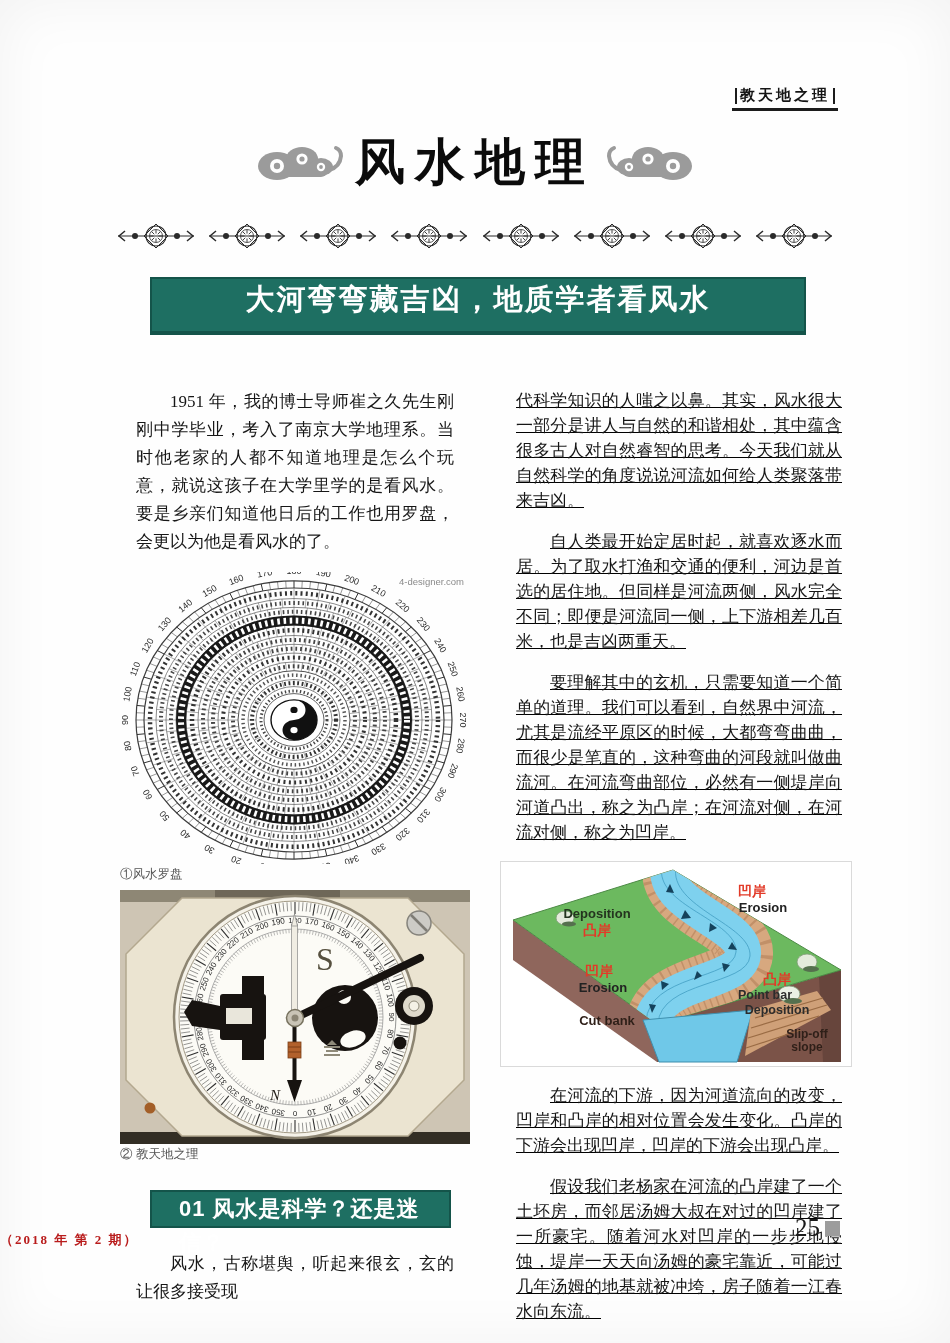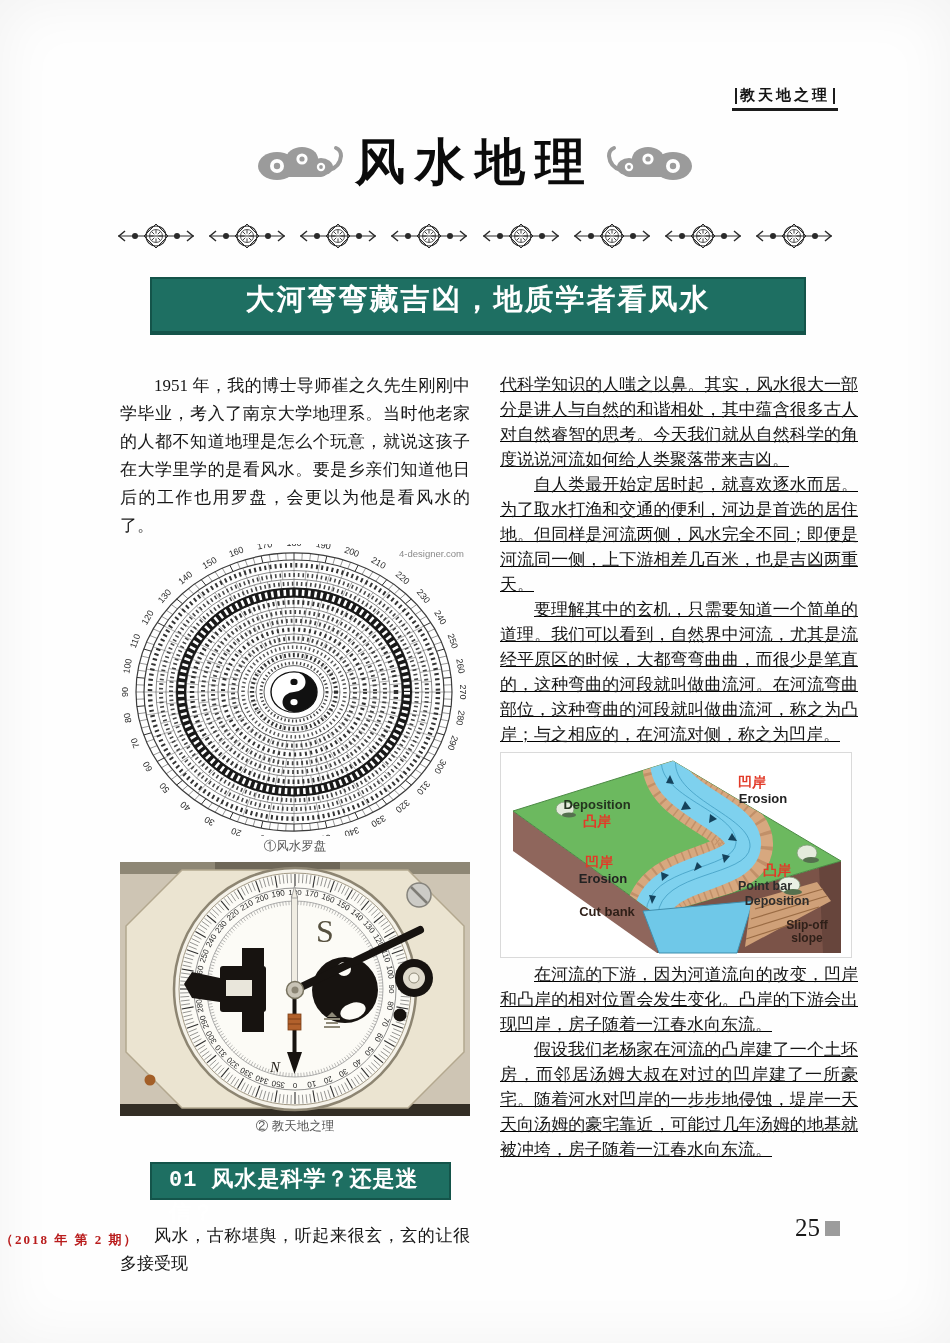--- a/index.html
+++ b/index.html
@@ -13,35 +13,35 @@
   
   .title-row{position:absolute;top:134px;left:0;width:100%;display:flex;align-items:center;justify-content:center;gap:12px;}
   .article-title{margin:0;font-size:50px;font-weight:900;letter-spacing:10px;color:#0b0b0b;line-height:1;}
   .cloud{flex:0 0 auto;}
   
   .ornament-row{position:absolute;top:221px;left:116px;width:718px;display:flex;justify-content:space-between;}
   
   .banner{background:#1e6f62;color:#fff;font-family:"Liberation Sans",sans-serif;font-weight:bold;box-sizing:border-box;}
   .banner1{position:absolute;top:277px;left:150px;width:656px;height:58px;font-size:29px;letter-spacing:2px;
            text-align:center;line-height:40px;border:2px solid #14544a;border-bottom-width:4px;}
-  .banner2{margin:28px 0 0 30px;width:301px;height:38px;font-size:22px;line-height:34px;padding-left:17px;
-           letter-spacing:1px;border:2px solid #14544a;font-family:Liberation Mono, monospace;}
+  .banner2{margin:28px 0 0 30px;width:301px;height:38px;font-size:22px;line-height:34px;padding-left:27px;
+           letter-spacing:1px;border:2px solid #14544a;}
   
   .col{position:absolute;top:372px;}
   .col-left{left:120px;width:350px;}
   .col-right{left:500px;width:358px;text-decoration:underline;}
-  p.body-text{margin:0;font-size:17px;color:#161616;text-align:justify;}
+  p.body-text{margin:16px;font-size:17px;color:#161616;text-align:justify;}
   .col-left p.body-text{line-height:28px;}
   .col-right p.body-text{line-height:25px;}
   .indent{text-indent:2em;}
   figure{margin:0;}
   .fig-luopan{margin-top:4px;width:350px;height:292px;}
   .fig-compass{margin-top:8px;width:350px;height:254px;}
   .fig-meander{margin:5px 0 4px;width:352px;height:206px;border:1px solid #dadada;box-sizing:border-box;background:#fff;}
-  .caption{text-align:center;font-size:12.5px;color:#555;font-family:"Liberation Sans",sans-serif;margin-top:2px;line-height:16px;}
+  .caption{font-size:12.5px;color:#555;font-family:"Liberation Sans",sans-serif;margin-top:2px;line-height:16px;}
   
   .footer-issue{position:absolute;top:1231px;left:0;width:100%;text-align:left;font-size:13px;color:#b91c1c;letter-spacing:2px;font-weight:bold;}
   .page-number{position:absolute;top:1214px;right:110px;font-family:Liberation Serif, serif;font-size:25px;
                color:#1a1a1a;display:flex;align-items:center;gap:5px;}
   .pn-square{width:15px;height:15px;background:#9c9c9c;display:inline-block;}
 </style>
 </head>
 <body>
 
 <div class="page">
@@ -1331,21 +1331,21 @@
     <div class="caption">② 教天地之理</div>
 
     <div class="banner banner2">01  风水是科学？还是迷信？</div>
 
     <p class="body-text indent" style="margin-top:22px;">风水，古称堪舆，听起来很玄，玄的让很多接受现</p>
   </div>
 
   <div class="col col-right">
     <p class="body-text">代科学知识的人嗤之以鼻。其实，风水很大一部分是讲人与自然的和谐相处，其中蕴含很多古人对自然睿智的思考。今天我们就从自然科学的角度说说河流如何给人类聚落带来吉凶。</p>
     <p class="body-text indent">自人类最开始定居时起，就喜欢逐水而居。为了取水打渔和交通的便利，河边是首选的居住地。但同样是河流两侧，风水完全不同；即便是河流同一侧，上下游相差几百米，也是吉凶两重天。</p>
-    <p class="body-text indent">要理解其中的玄机，只需要知道一个简单的道理。我们可以看到，自然界中河流，尤其是流经平原区的时候，大都弯弯曲曲，而很少是笔直的，这种弯曲的河段就叫做曲流河。在河流弯曲部位，这种弯曲的河段就叫做曲流河，称之为凸岸；与之相应的，在河流对侧，称之为凹岸。</p>
+    <p class="body-text indent">要理解其中的玄机，只需要知道一个简单的道理。我们可以看到，自然界中河流，尤其是流经平原区的时候，大都弯弯曲曲，而很少是笔直的，这种弯曲的河段就叫做曲流河。在河流弯曲部位，必然有一侧堤岸向河道凸出，称之为凸岸；在河流对侧，在河流对侧，称之为凹岸。</p>
 
     <figure class="fig-meander">
       <svg width="350" height="204" viewBox="0 0 350 204">
         <defs>
           <clipPath id="topclip">
               <polygon points="12,58 172,8 340,108 156,162"></polygon>
             </clipPath>
         </defs>
 
         <polygon points="12,58 156,162 156,200 12,98" fill="#8f665c"></polygon>
@@ -1398,21 +1398,21 @@
           <text x="276" y="122" font-size="14" fill="#e23a28" text-anchor="middle">凸岸</text>
           <text x="264" y="137" font-size="12.5" fill="#2c2c2c" text-anchor="middle">Point bar</text>
           <text x="276" y="152" font-size="12.5" fill="#2c2c2c" text-anchor="middle">Deposition</text>
           <text x="106" y="163" font-size="13" fill="#2e1f18" text-anchor="middle">Cut bank</text>
           <text x="306" y="176" font-size="12" fill="#2e1f18" text-anchor="middle">Slip-off</text>
           <text x="306" y="189" font-size="12" fill="#2e1f18" text-anchor="middle">slope</text>
         </g>
       </svg>
     </figure>
 
-    <p class="body-text indent">在河流的下游，因为河道流向的改变，凹岸和凸岸的相对位置会发生变化。凸岸的下游会出现凹岸，房子随着一江春水向东流。</p>
+    <p class="body-text indent">在河流的下游，因为河道流向的改变，凹岸和凸岸的相对位置会发生变化。凸岸的下游会出现凹岸，凹岸的下游会出现凸岸。</p>
     <p class="body-text indent">假设我们老杨家在河流的凸岸建了一个土坯房，而邻居汤姆大叔在对过的凹岸建了一所豪宅。随着河水对凹岸的一步步地侵蚀，堤岸一天天向汤姆的豪宅靠近，可能过几年汤姆的地基就被冲垮，房子随着一江春水向东流。</p>
   </div>
 
   <div class="footer-issue">（2018 年 第 2 期）</div>
   <div class="page-number">
     <span>25</span>
     <span class="pn-square"></span>
   </div>
 </div>
 

